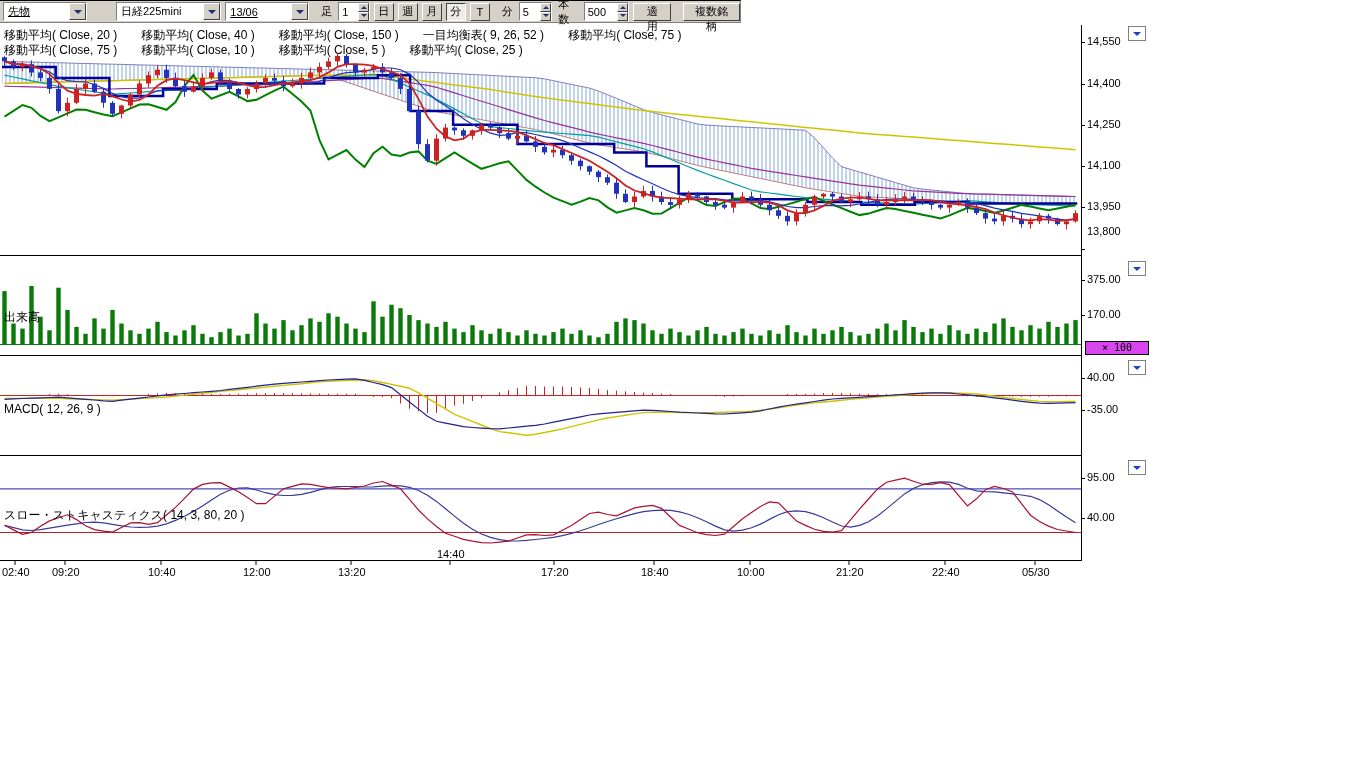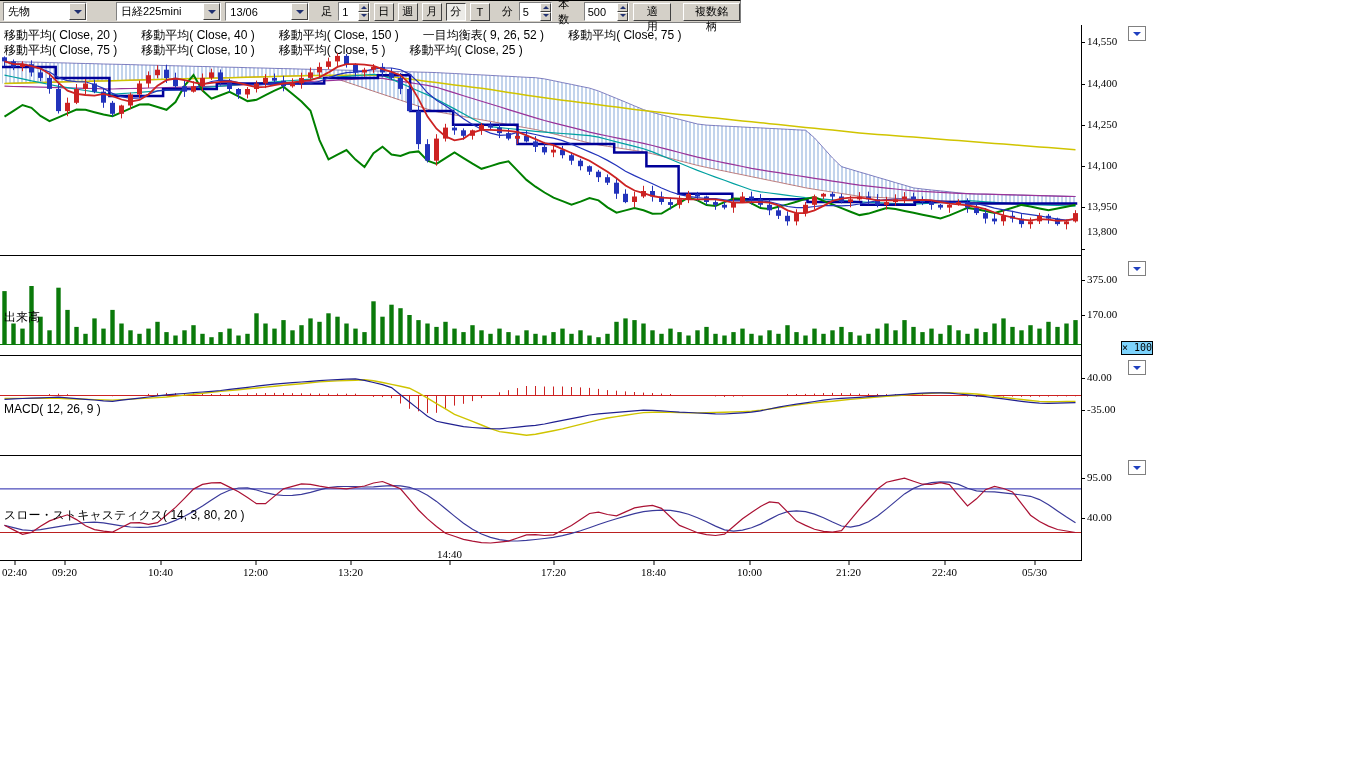--- a/index.html
+++ b/index.html
@@ -9,46 +9,46 @@
   #toolbar{position:absolute;left:0;top:0;width:737px;height:21px;background:#d4d0c8;
            border-top:1px solid #000;border-bottom:1px solid #808080;border-right:1px solid #808080;
            display:flex;align-items:center;gap:4px;padding-left:3px;z-index:10;font-size:11px;}
   .combo{background:#fff;border:1px solid;border-color:#808080 #fff #fff #808080;height:17px;
          display:flex;align-items:center;justify-content:space-between;padding-left:4px;}
   .combo .cv{font-size:11px;white-space:nowrap;overflow:hidden;}
   .cb{width:15px;height:15px;background:#d4d0c8;border:1px solid;border-color:#fff #404040 #404040 #fff;
       display:flex;align-items:center;justify-content:center;flex:0 0 auto;}
   .tri{width:0;height:0;border:4px solid transparent;border-top-color:#203070;margin-top:4px;display:inline-block;}
   .tri.up{border-top-color:transparent;border-bottom-color:#203070;margin-top:-3px;}
-  .w88{width:88px;} .w112{width:112px;margin-left:25px;}
+  .w88{width:88px;text-decoration:underline;} .w112{width:112px;margin-left:25px;}
   .tlabel{font-size:11px;margin:0 2px;}
   .spin{background:#fff;border:1px solid;border-color:#808080 #fff #fff #808080;height:17px;
         display:flex;align-items:center;justify-content:space-between;padding-left:3px;}
   .spin .sv{font-size:11px;}
   .sb{display:flex;flex-direction:column;width:11px;}
   .sb i{height:7px;background:#d4d0c8;border:1px solid;border-color:#fff #404040 #404040 #fff;
         display:flex;align-items:center;justify-content:center;}
   .sb .tri{border-width:3px;margin:1px 0 0 1px;}
   .sb .tri.up{margin-top:-2px;}
   .tbtn{background:#d4d0c8;border:1px solid #404040;border-top-color:#fff;border-left-color:#fff;
         height:18px;min-width:20px;font-size:11px;padding:0 3px;
         font-family:"Liberation Sans","DejaVu Sans",sans-serif;}
   .tbtn.active{border-color:#404040 #fff #fff #404040;background:#ecebe7;}
   .tbtn.pad{padding:0 8px;}
   .gapL{margin-left:8px;}
   
   .hdr{position:absolute;left:4px;display:flex;gap:24px;font-size:12px;white-space:nowrap;z-index:1;}
   #hdr1{top:27px;} #hdr2{top:42px;}
   .pane-title{position:absolute;left:4px;font-size:12px;z-index:4;margin-top:48px;}
   #chart-svg{position:absolute;left:0;top:0;z-index:2;pointer-events:none;}
-  .axis-label{position:absolute;font-family:Liberation Serif, serif;
+  .axis-label{position:absolute;font-family:Liberation Sans, sans-serif;
               font-size:11px;color:#000;z-index:4;white-space:nowrap;}
-  .mult-box{position:absolute;left:1085px;top:341px;border:1px solid #000;background:#7dd3fc;
+  .mult-box{position:absolute;left:1085px;top:341px;border:1px solid #000;background:#d946ef;
             font-family:"DejaVu Sans Mono","Liberation Mono",monospace;font-size:10px;
-            line-height:12px;padding:0 0;z-index:4;margin-left:36px;}
+            line-height:12px;padding:0 16px;z-index:4;}
   .axis-btn{position:absolute;left:1128px;width:16px;height:13px;background:#fff;
             border:1px solid #808080;display:flex;align-items:center;justify-content:center;z-index:4;}
   .axis-btn .tri{border-width:4px;border-top-color:#2040c0;margin-top:4px;}
 </style>
 </head>
 <body>
 
 <div id="root">
 
   <div id="toolbar">

